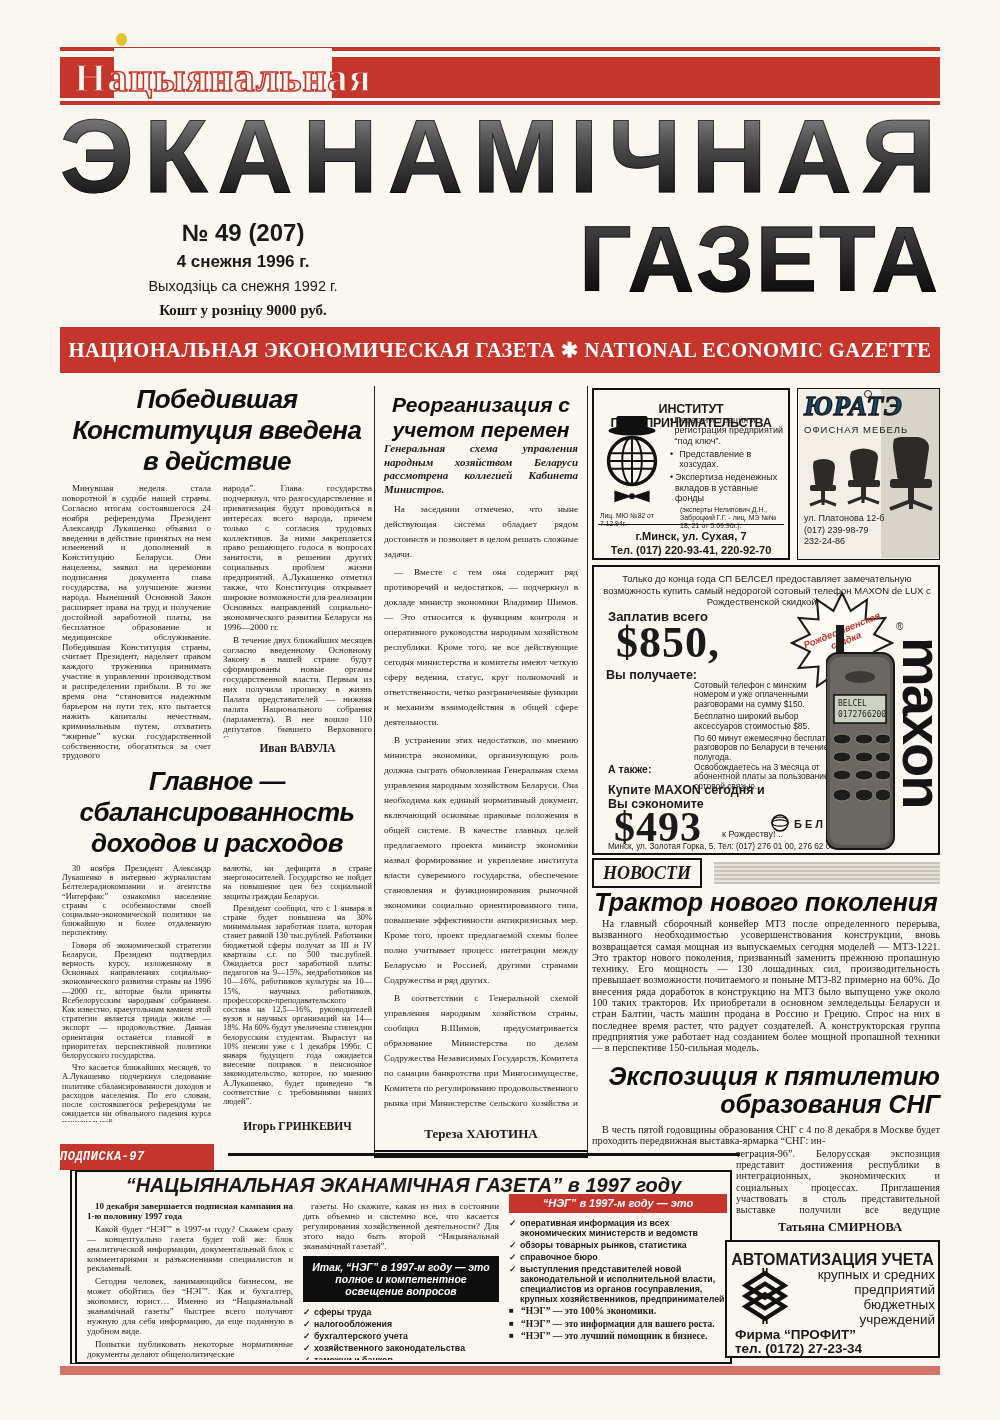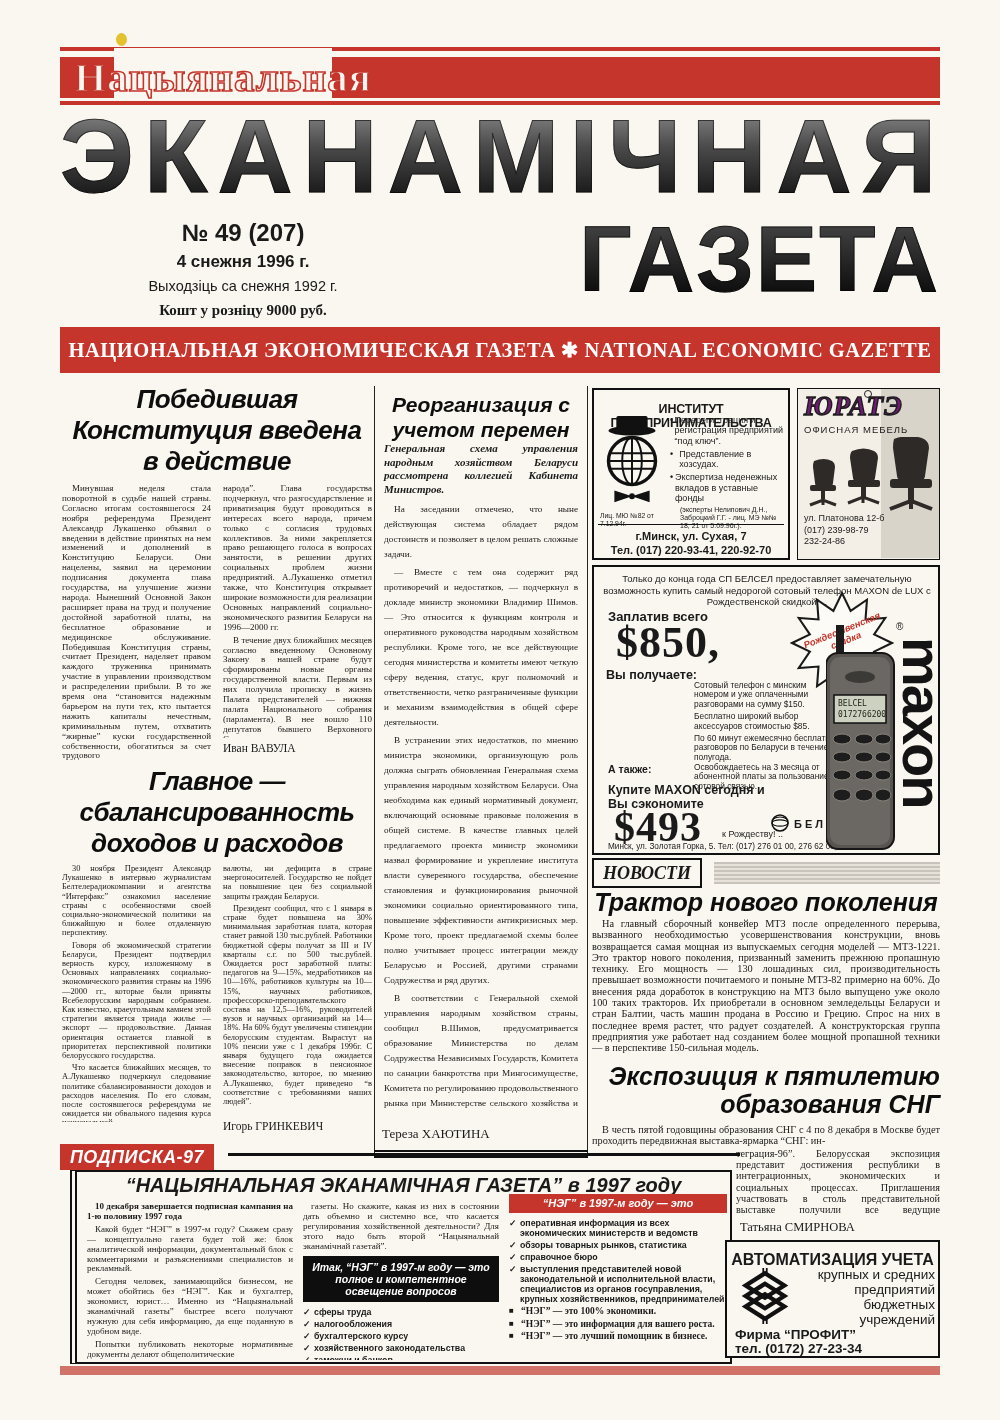--- a/index.html
+++ b/index.html
@@ -32,57 +32,57 @@
   .headline{font-family:"Liberation Sans",sans-serif;font-weight:bold;font-style:italic;
             text-align:center;color:#0e0e0e}
   .h1a{font-size:26px;line-height:31px;letter-spacing:-.5px}
   .h2a{font-size:21px;line-height:25px}
   .h3a{font-size:24px;line-height:28px}
   .bcol{text-align:justify;overflow:hidden}
   .bcol p{text-indent:10px;margin-bottom:3px}
   .bcol p.ni{text-indent:0}
   .f9{font-size:9px;line-height:9.9px}
   .f84{font-size:8.4px;line-height:9.2px}
-  .byline{font-weight:normal;text-align:left;font-size:11.5px}
+  .byline{font-weight:bold;text-align:center;font-size:11.5px}
   .reorg-box{border-left:1.5px solid #222;border-right:1.5px solid #222;padding:6px 9px 0}
   .lead{font-weight:bold;font-style:italic;font-size:11px;line-height:13.5px;text-align:justify;}
   .dblrule{border-top:2px solid #111;border-bottom:2px solid #111;height:8px}
   
   .adbox{border:2px solid #111;background:#faf7f0}
   .sans{font-family:"Liberation Sans",sans-serif}
   .inst-title{font-size:12.5px;font-weight:bold;text-align:center;letter-spacing:-.2px;padding-top:12px}
   .inst-bullet{display:flex;font-size:9px;line-height:10.3px;margin-bottom:3px}
   .inst-bullet .d{width:10px;font-weight:bold}
   .inst-note{font-size:7px;line-height:8px}
   .inst-foot{border-top:1.5px solid #111;text-align:center;font-weight:bold;font-size:11px;line-height:14px;padding-top:4px}
   .lic{font-size:6.8px;line-height:7.6px}
   .jur-name{font-family:"Liberation Serif",serif;font-weight:bold;font-style:italic;font-size:27px;
-            color:#701a75;-webkit-text-stroke:1.4px #1c1c1c;letter-spacing:1px}
+            color:#0c4a6e;-webkit-text-stroke:1.4px #1c1c1c;letter-spacing:1px}
   .jur-sub{font-size:9.5px;letter-spacing:1px}
   .jur-addr{font-size:9px;line-height:11.5px}
   .mx{font-family:"Liberation Sans",sans-serif}
   .mx-head{font-size:9.5px;line-height:11.5px;text-align:center}
   .mx-bold{font-weight:bold;font-size:13px}
   .mx-price{font-family:"Liberation Serif",serif;font-weight:bold;font-size:44px;line-height:44px;letter-spacing:1px}
   .mx-item{font-size:8.4px;line-height:9.4px;margin-bottom:3px}
   .mx-small{font-size:9px}
   .star-text{font-weight:bold;font-style:italic;font-size:9.5px;line-height:10.5px;color:#c5352c;
              text-align:center;transform:rotate(-22deg)}
   .maxon-vert{font-weight:bold;font-size:56px;letter-spacing:-2px;color:#141414;
               writing-mode:vertical-rl;text-orientation:sideways}
   .belcel{font-weight:bold;font-size:11px;letter-spacing:3px}
   
   .nov-box{border:2px solid #111;font-style:italic;font-weight:bold;font-size:18px;
            line-height:26px;text-align:center}
   .grayband{background:repeating-linear-gradient(0deg,#c8c4bc 0 2px,#e6e2d9 2px 4px)}
   .newstext{text-align:justify}
   .newstext p{text-indent:10px}
   
-  .badge{color:#fff;font-family:Liberation Sans, sans-serif;font-weight:bold;font-style:italic;
-         font-size:18px;line-height:26px;text-align:center;letter-spacing:.5px}
+  .badge{color:#fff;font-family:Liberation Mono, monospace;font-weight:bold;font-style:italic;
+         font-size:12px;line-height:26px;text-align:left;letter-spacing:.5px}
   .subbox{border:2px solid #111;border-left:7px double #111;background:#faf7f0}
   .sub-head{font-family:"Liberation Sans",sans-serif;font-weight:bold;font-style:italic;
             font-size:20px;text-align:center}
   .subcol{overflow:hidden;text-align:justify;font-size:9px;line-height:9.9px}
   .subcol p{text-indent:8px;margin-bottom:3px}
   .blackbox{background:#0e0e0e;color:#fff;font-family:"Liberation Sans",sans-serif;
             font-weight:bold;font-style:italic;font-size:10.5px;line-height:12px;
             text-align:center;padding:5px 4px;margin:4px 0 5px}
   .redhead{background:#c5352c;color:#fff;font-family:"Liberation Sans",sans-serif;
            font-weight:bold;font-style:italic;font-size:11px;line-height:13px;
@@ -315,21 +315,21 @@
       <div class="chk">
           <span class="c">✓</span>
           <span>сферы труда</span>
         </div>
       <div class="chk">
           <span class="c">✓</span>
           <span>налогообложения</span>
         </div>
       <div class="chk">
           <span class="c">✓</span>
-          <span>бухгалтерского курсу</span>
+          <span>бухгалтерского учета</span>
         </div>
       <div class="chk">
           <span class="c">✓</span>
           <span>хозяйственного законодательства</span>
         </div>
       <div class="chk">
           <span class="c">✓</span>
           <span>таможни и банков</span>
         </div>
     </div>

